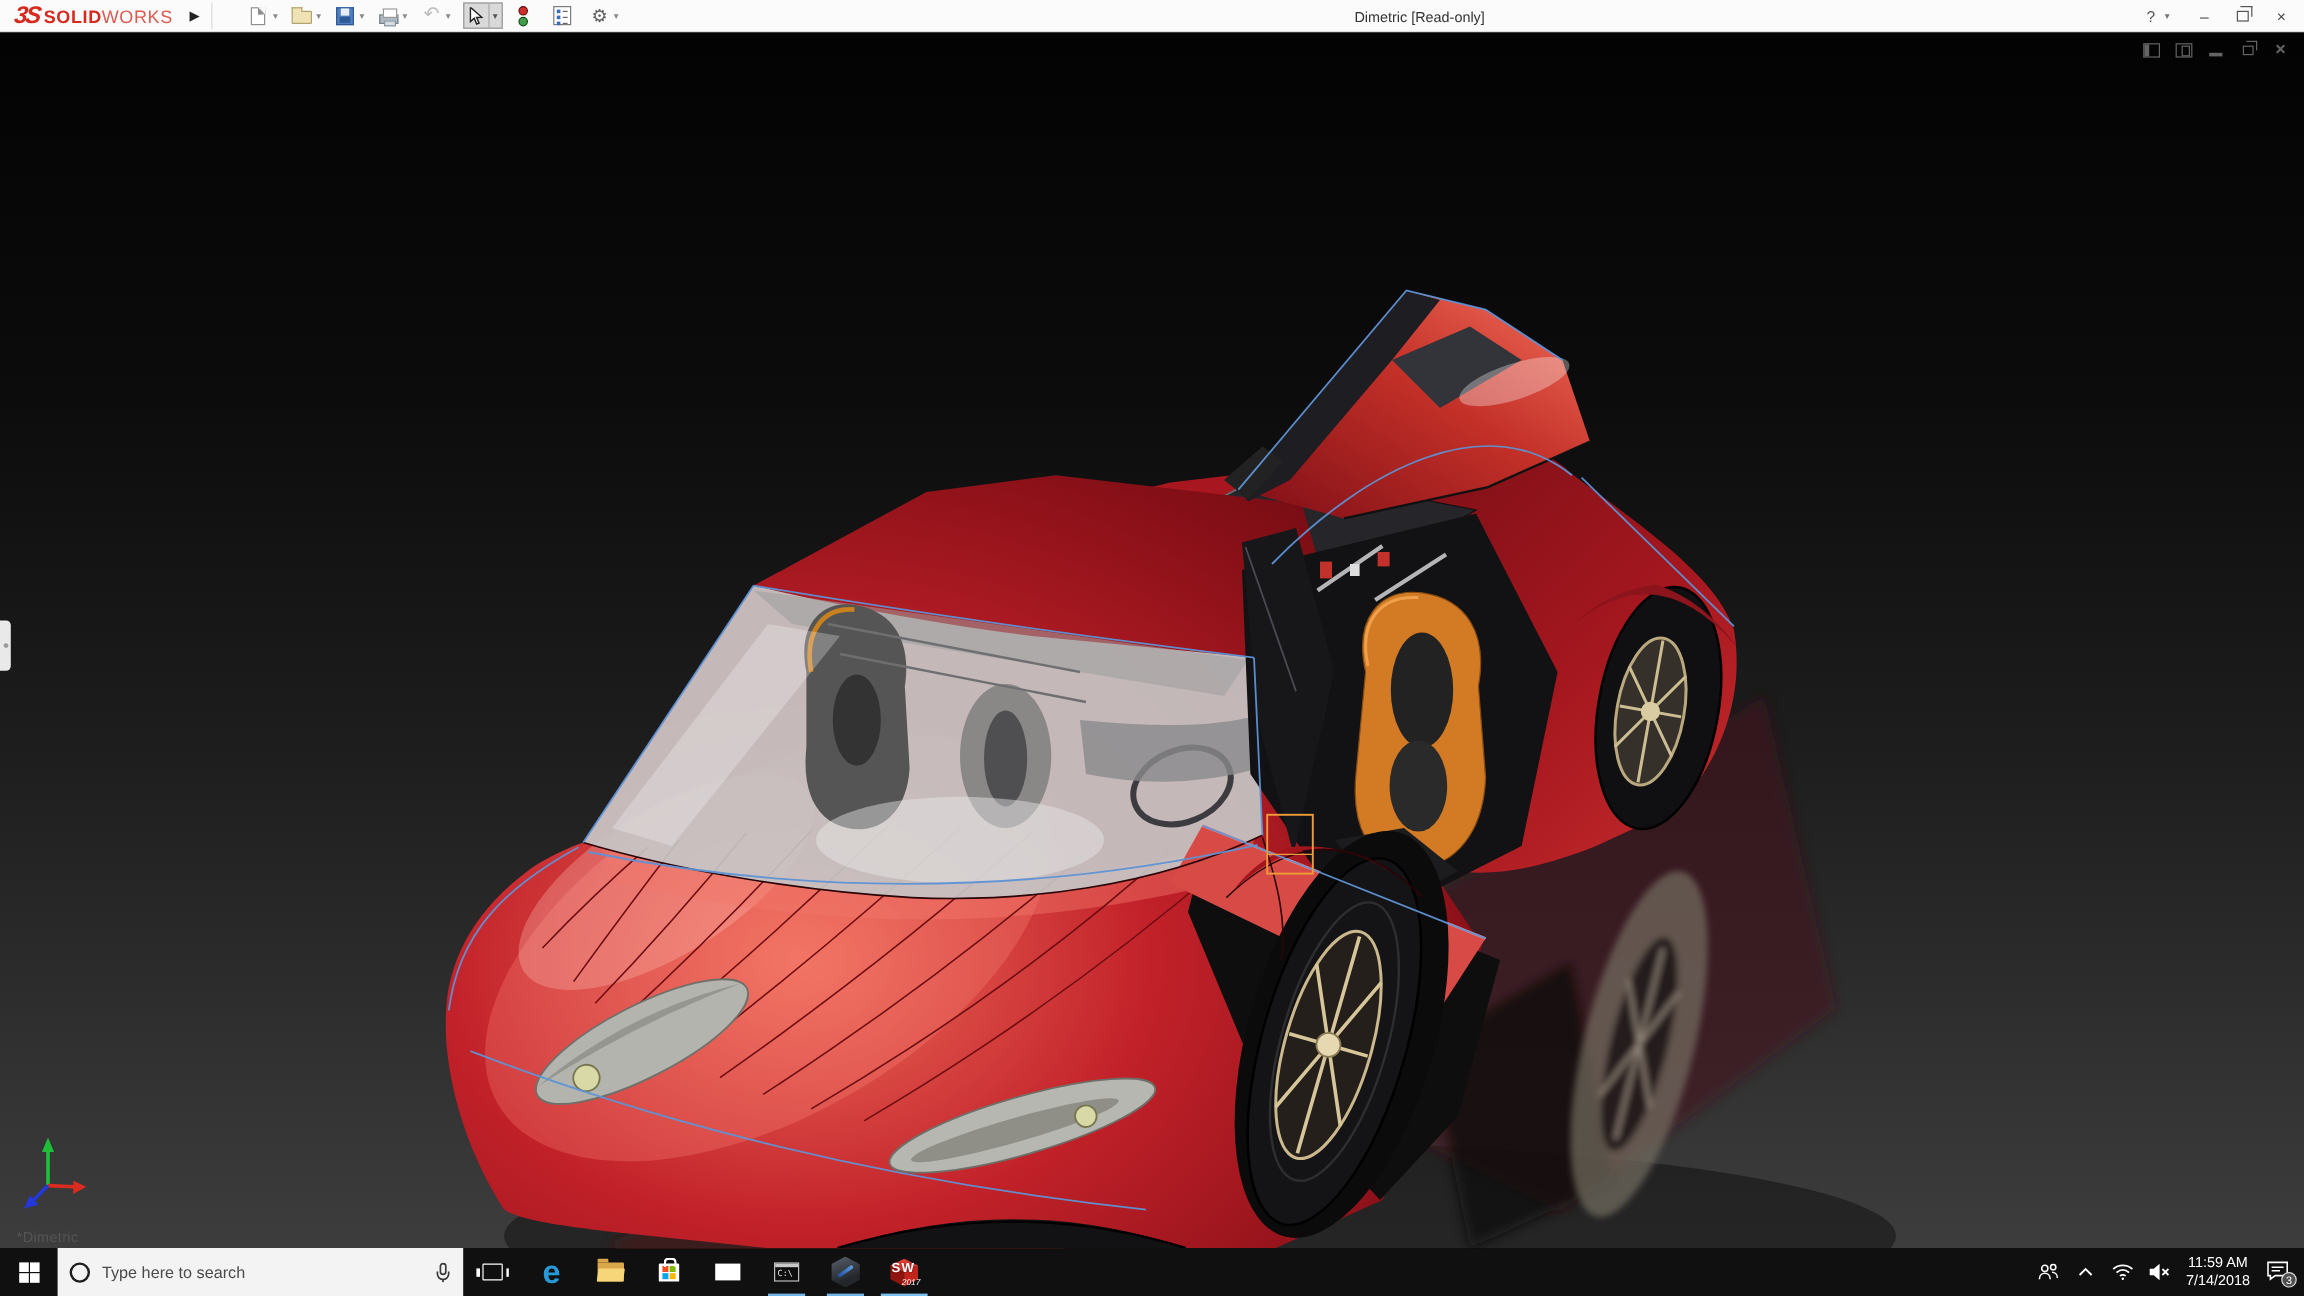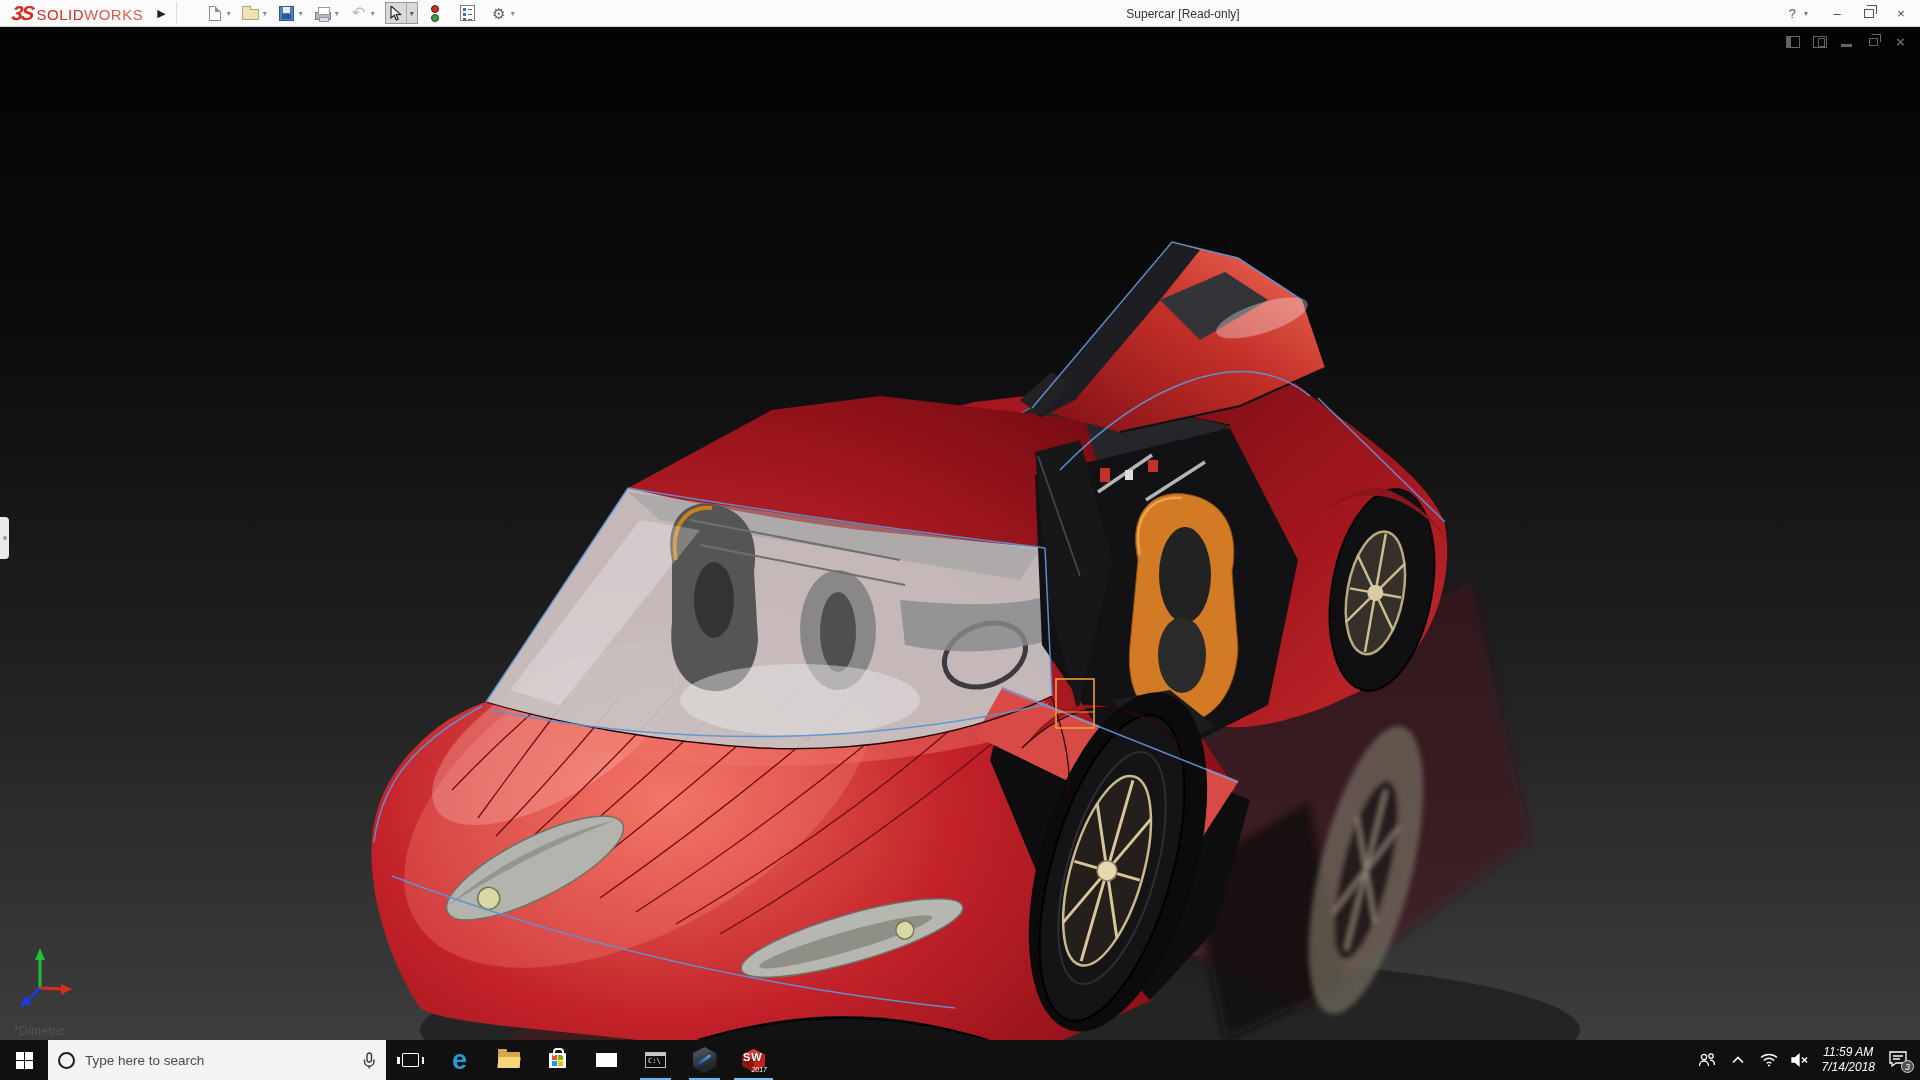--- a/index.html
+++ b/index.html
@@ -5,21 +5,21 @@
   * { margin:0; padding:0; box-sizing:border-box; }
   html,body { width:1920px; height:1080px; overflow:hidden; background:#000;
     font-family:"Liberation Sans", sans-serif; }
 
   
   .titlebar { position:absolute; left:0; top:0; width:1920px; height:27px;
     background:#fbfbfb; border-bottom:1px solid #d5d5d5; display:flex; align-items:center; }
   .sw-logo { display:flex; align-items:baseline; margin-left:12px; cursor:default; }
   .sw-logo .mark { font-style:italic; font-weight:bold; font-size:20px; color:#d8291e;
     letter-spacing:-2px; margin-right:4px; transform:skewX(-8deg); }
-  .sw-logo .b1 { font-weight:normal; font-size:15px; color:#d8291e; letter-spacing:.5px; }
+  .sw-logo .b1 { font-weight:bold; font-size:15px; color:#d8291e; letter-spacing:.5px; }
   .sw-logo .b2 { font-weight:normal; font-size:15px; color:#dd5a50; letter-spacing:.5px; }
   .flyout { margin-left:14px; font-size:11px; color:#222; }
   .tb-sep { width:1px; height:22px; background:#ddd; margin:0 12px 0 10px; }
   .qat { display:flex; align-items:center; height:27px; margin-left:16px; }
   .qat .grp { display:flex; align-items:center; margin-right:7px; }
   .dd { font-size:8px; color:#8b8b8b; margin:0 3px 0 2px; }
   .tb-btn { display:flex; align-items:center; justify-content:center; width:20px; height:22px; }
 
   .ico-new { width:12px; height:15px; background:#fff; border:1px solid #8f8f8f; position:relative; }
   .ico-new:before{ content:""; position:absolute; right:-1px; top:-1px; border:3px solid #fbfbfb;
@@ -117,21 +117,21 @@
   .hexico { width:24px; height:26px; background:linear-gradient(160deg,#59616b,#23272c 70%);
     clip-path:polygon(50% 0,100% 25%,100% 75%,50% 100%,0 75%,0 25%); position:relative; }
   .hexico:before { content:""; position:absolute; left:4px; top:11px; width:15px; height:3px;
     background:linear-gradient(90deg,#1d4e9e,#5f9ae0); transform:rotate(-35deg); border-radius:2px; }
   .swico { width:25px; height:25px; position:relative; }
   .swico .cube { position:absolute; inset:0; }
   .swico .sw { position:absolute; left:2px; top:3px; font-size:11px; font-weight:bold; color:#fff;
     letter-spacing:1px; text-shadow:0 0 2px #600; }
   .swico .yr { position:absolute; right:-1px; bottom:0px; font-size:7px; font-style:italic; color:#fff; }
 
-  .tray { position:absolute; right:10px; top:1040px; height:40px; display:flex; align-items:center; gap:13px; color:#fff;font-style:italic; }
+  .tray { position:absolute; right:10px; top:1040px; height:40px; display:flex; align-items:center; gap:13px; color:#fff; }
   .trayico { display:flex; align-items:center; justify-content:center; width:18px; height:18px; }
   .clock { text-align:center; font-size:12px; line-height:15px; color:#fff; }
   .action { position:relative; width:22px; height:20px; }
   .badge { position:absolute; right:-4px; bottom:-3px; width:13px; height:13px; border-radius:50%;
     background:#4f4f4f; border:1px solid #d8d8d8; color:#fff; font-size:9px; display:flex;
     align-items:center; justify-content:center; }
 </style>
 </head>
 <body>
 
@@ -206,21 +206,21 @@
       </span>
     </span>
     <span class="grp" style="margin-left:4px">
       <span class="tb-btn">
           <span class="ico-gear">⚙</span>
         </span>
       <span class="dd">▾</span>
     </span>
   </div>
 
-  <div class="tb-title">Supercar [Read-only]</div>
+  <div class="tb-title">Dimetric [Read-only]</div>
 
   <div class="tb-right">
     <span class="help">?</span>
     <span class="hdd">▾</span>
     <span class="wbtn">–</span>
     <span class="wbtn">
         <span class="wrestore"></span>
       </span>
     <span class="wbtn">×</span>
   </div>

